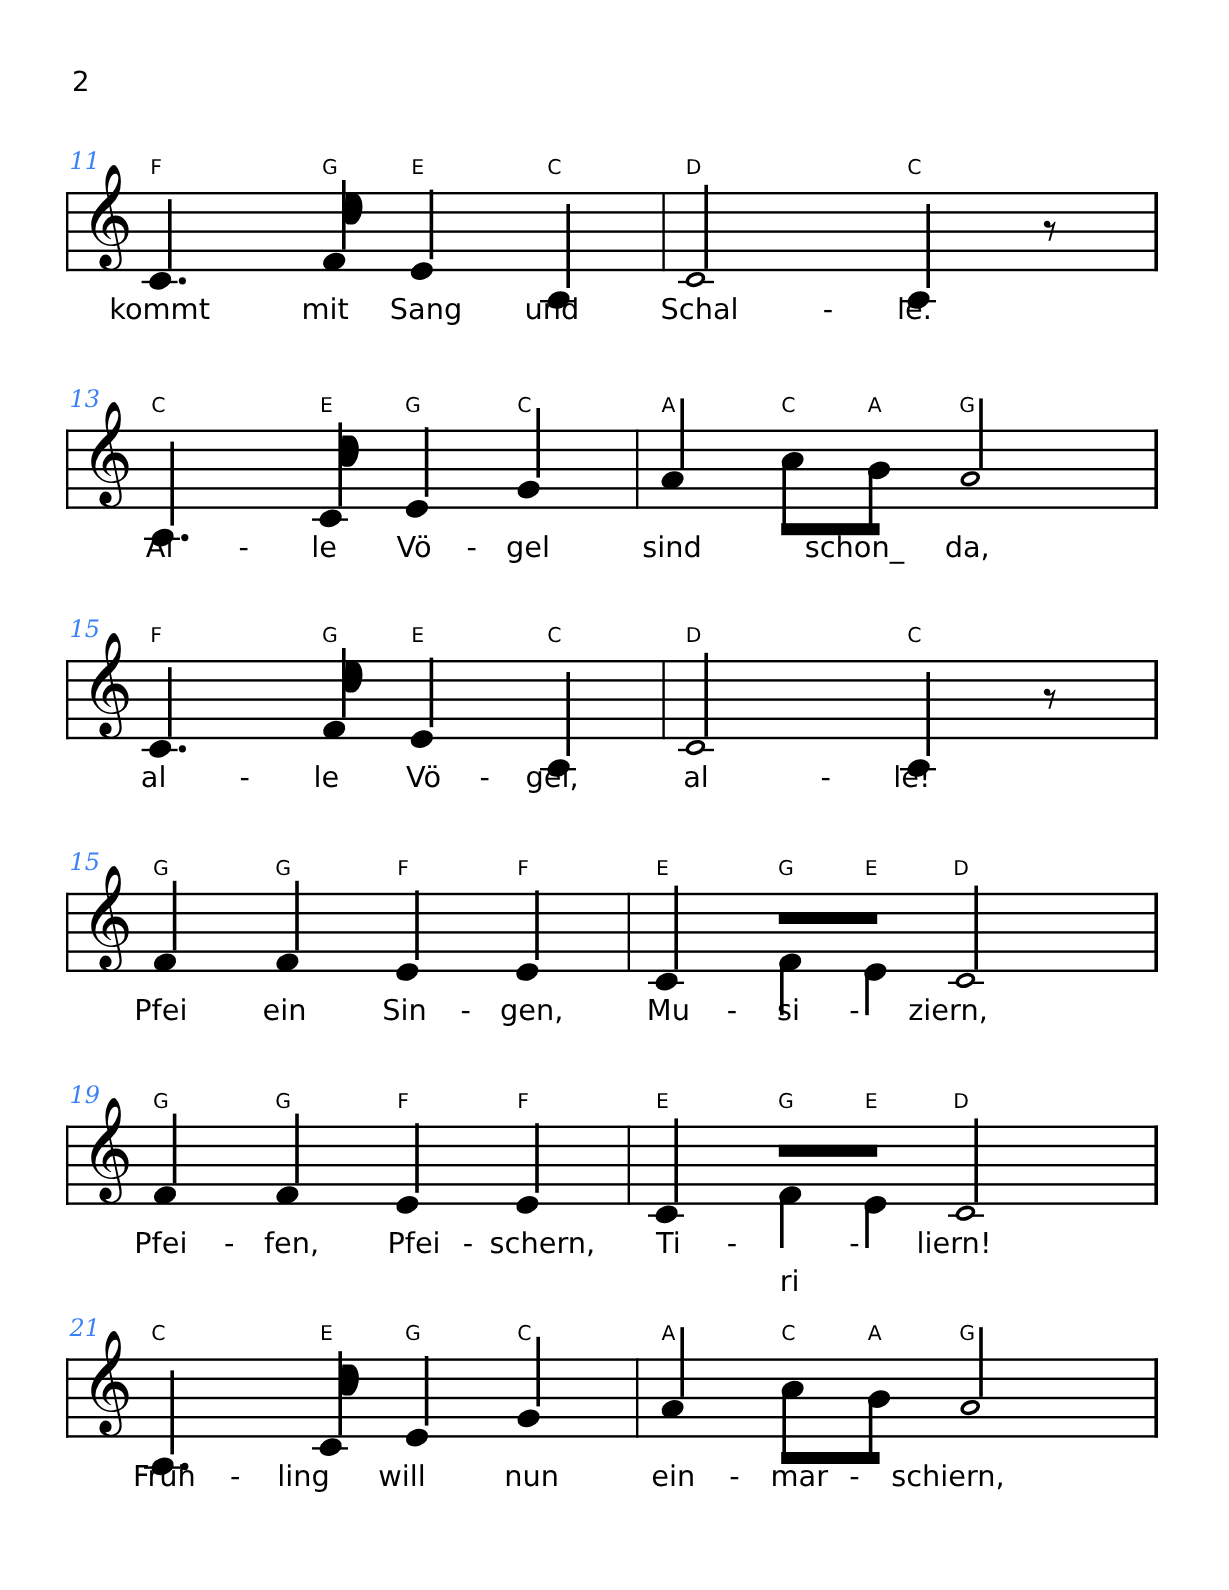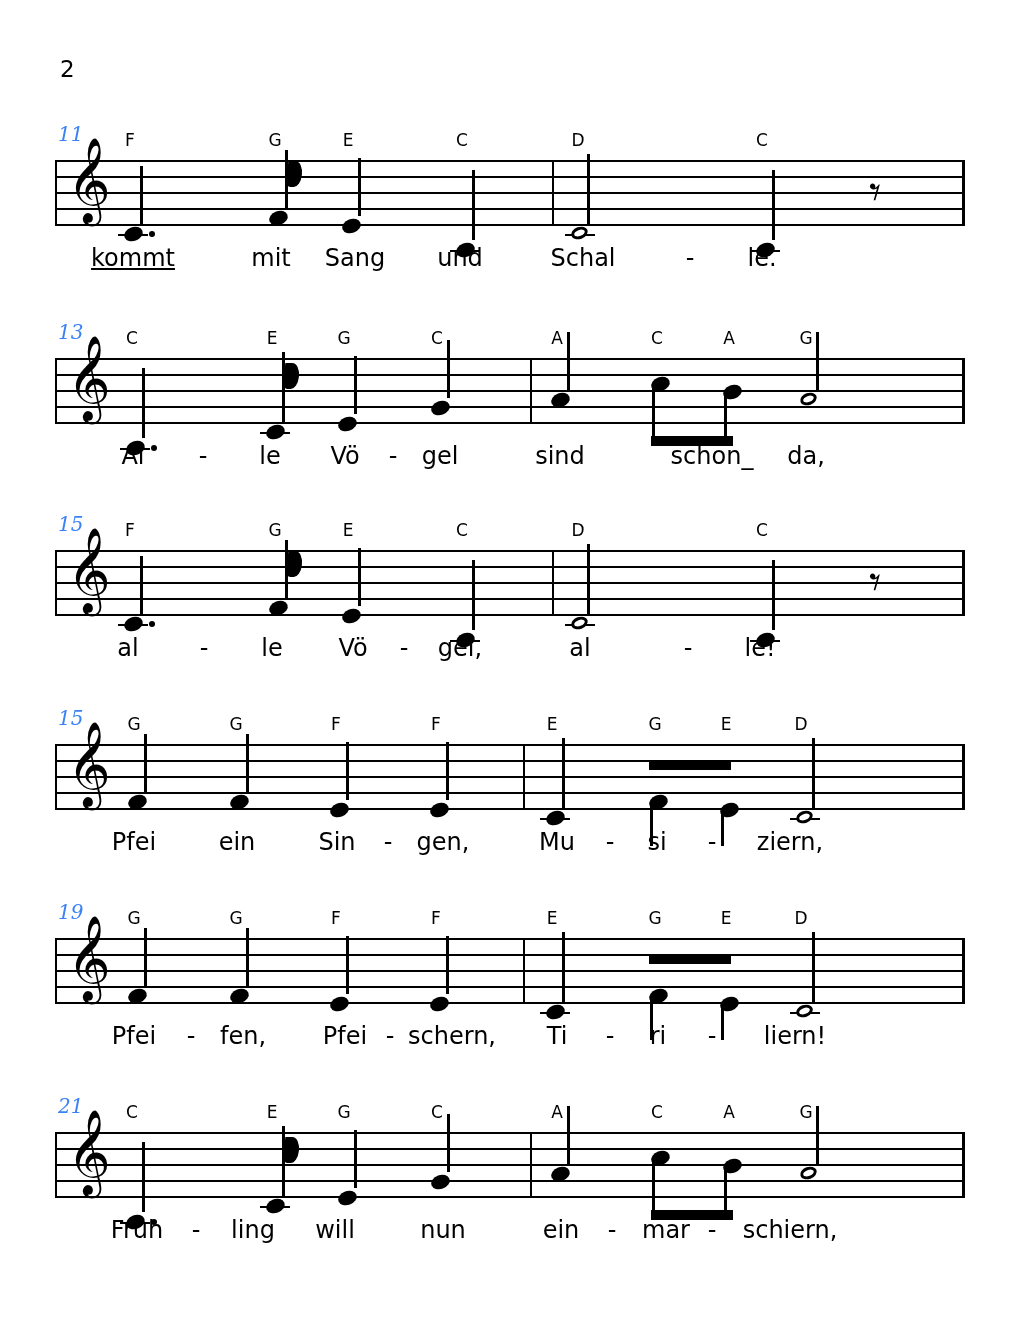--- a/index.html
+++ b/index.html
@@ -236,21 +236,21 @@
       <div class="rest-quarter" style="left:820px; top:32px;">𝄾</div>
 
       <div class="chord" style="left:75px;">F</div>
       <div class="chord" style="left:220px;">G</div>
       <div class="chord" style="left:293px;">E</div>
       <div class="chord" style="left:407px;">C</div>
       <div class="chord" style="left:523px;">D</div>
       <div class="chord" style="left:707px;">C</div>
     </div>
 
-    <div class="lyric" style="left:133px;text-decoration:underline;">kommt</div>
+    <div class="lyric" style="left:133px;">kommt</div>
     <div class="lyric" style="left:271px;">mit</div>
     <div class="lyric" style="left:355px;">Sang</div>
     <div class="lyric" style="left:460px;">und</div>
     <div class="lyric" style="left:583px;">Schal</div>
     <div class="lyric" style="left:690px;">-</div>
     <div class="lyric" style="left:762px;">le.</div>
   </div>
 
   <div class="system" style="top:320px;">
     <div class="measure-number">13</div>
@@ -526,21 +526,21 @@
     </div>
 
     <div class="lyric" style="left:134px;">Pfei</div>
     <div class="lyric" style="left:191px;">-</div>
     <div class="lyric" style="left:243px;">fen,</div>
     <div class="lyric" style="left:345px;">Pfei</div>
     <div class="lyric" style="left:390px;">-</div>
     <div class="lyric" style="left:452px;">schern,</div>
     <div class="lyric" style="left:557px;">Ti</div>
     <div class="lyric" style="left:610px;">-</div>
-    <div class="lyric" style="left:658px;">ri</div>
+    <div class="lyric" style="left:658px;margin-top:32px;">ri</div>
     <div class="lyric" style="left:712px;">-</div>
     <div class="lyric" style="left:795px;">liern!</div>
   </div>
 
   <div class="system" style="top:1094px;">
     <div class="measure-number">21</div>
     <div class="staff">
       <div class="line l0"></div>
       <div class="line l1"></div>
       <div class="line l2"></div>

